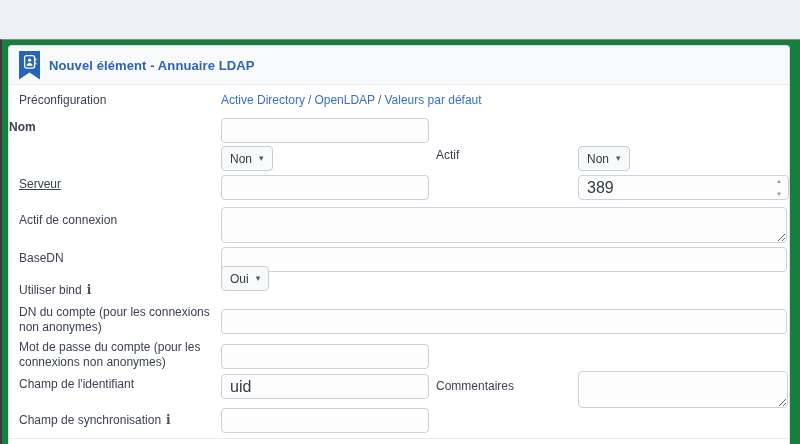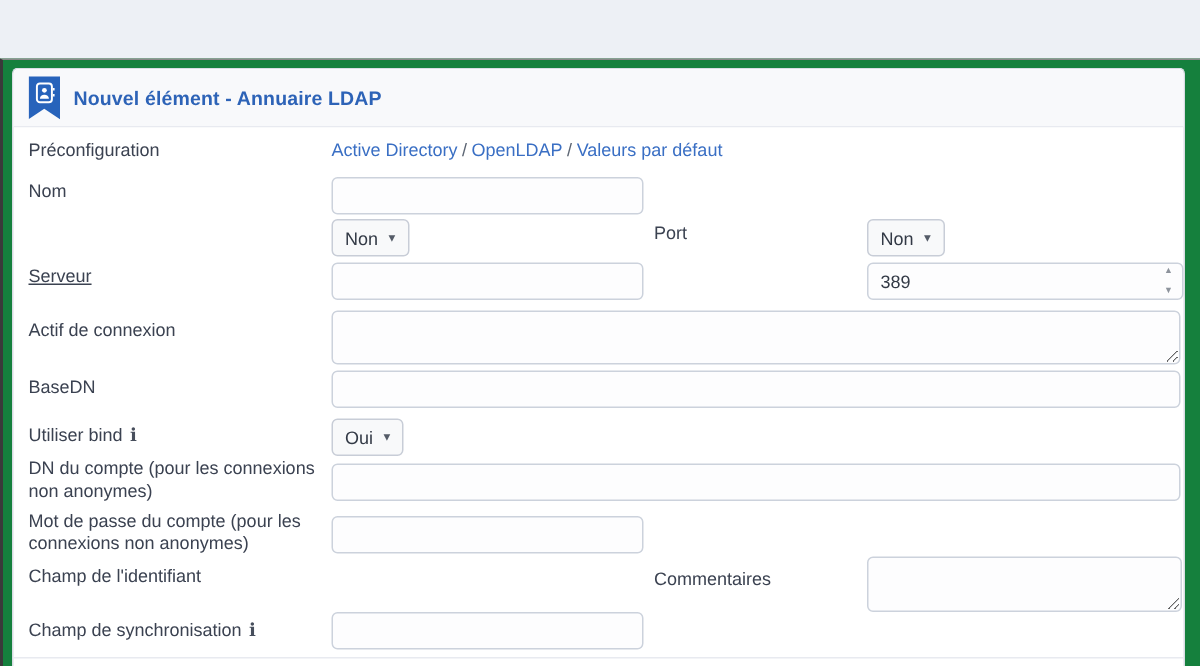--- a/index.html
+++ b/index.html
@@ -73,21 +73,21 @@
     text-decoration: none;
   }
   .links .sep { color: #5b6472; margin: 0 3px; }
   .txt-input {
     position: absolute;
     height: 25px;
     background: #fdfdfe;
     border: 1px solid #ccd2dc;
     border-radius: 4px;
     font-family: "Liberation Sans", sans-serif;
-    font-size: 12px;
+    font-size: 16px;
     color: #333a46;
     padding: 0 8px;
     outline: none;
   }
   .txt-area {
     position: absolute;
     background: #fdfdfe;
     border: 1px solid #ccd2dc;
     border-radius: 4px;
     font-family: "Liberation Sans", sans-serif;
@@ -169,28 +169,28 @@
         </svg>
       </div>
       <div class="panel-title">Nouvel élément - Annuaire LDAP</div>
     </div>
 
     <div class="lbl" style="left:10px; top:47px;">Préconfiguration</div>
     <div class="links" style="left:212px; top:47px;text-align:right;">
       <a href="#">Active Directory</a><span class="sep">/</span><a href="#">OpenLDAP</a><span class="sep">/</span><a href="#">Valeurs par défaut</a>
     </div>
 
-    <div class="lbl" style="left:10px; top:74px;">Nom</div>
+    <div class="lbl" style="left:0; top:74px;font-weight:bold;">Nom</div>
     <input class="txt-input" style="left: 212px; top: 72px; width: 208px;" value="">
 
     <div class="sel" style="left:212px; top:100px;">
       <span>Non</span>
       <span class="caret">▾</span>
     </div>
-    <div class="lbl" style="left:427px; top:102px;">Port</div>
+    <div class="lbl" style="left:427px; top:102px;">Actif</div>
     <div class="sel" style="left:569px; top:100px;">
       <span>Non</span>
       <span class="caret">▾</span>
     </div>
 
     <div class="lbl" style="left:10px; top:131px;text-decoration:underline;">Serveur</div>
     <input class="txt-input" style="left: 212px; top: 129px; width: 208px;" value="">
     <div class="num-wrap" style="left:569px; top:129px; width:211px; height:25px;">
       <input class="txt-input" value="389" style="">
       <div class="spinner">
@@ -201,32 +201,33 @@
 
     <div class="lbl" style="left:10px; top:167px;">Actif de connexion</div>
     <textarea class="txt-area" style="left: 212px; top: 161px; width: 566px; height: 36px;"></textarea>
 
     <div class="lbl" style="left:10px; top:205px;text-align:center;">BaseDN</div>
     <input class="txt-input" style="left: 212px; top: 201px; width: 566px;" value="">
 
     <div class="lbl" style="left:10px; top:237px;">
       <span>Utiliser bind</span><span class="info-i">i</span>
     </div>
-    <div class="sel" style="left:212px; top:233px;justify-content:flex-end;">
+    <div class="sel" style="left:212px; top:220px;justify-content:flex-end;">
       <span>Oui</span>
       <span class="caret">▾</span>
     </div>
 
     <div class="lbl" style="left:10px; top:259px; width:200px;">DN du compte (pour les connexions non anonymes)</div>
     <input class="txt-input" style="left: 212px; top: 263px; width: 566px;" value="">
 
     <div class="lbl" style="left:10px; top:294px; width:200px;">Mot de passe du compte (pour les connexions non anonymes)</div>
     <input class="txt-input" style="left: 212px; top: 298px; width: 208px;" value="">
 
     <div class="lbl" style="left:10px; top:331px;">Champ de l'identifiant</div>
+    <input class="txt-input" style="left: 212px; top: 328px; width: 208px;" value="uid">
     <div class="lbl" style="left:427px; top:333px;">Commentaires</div>
     <textarea class="txt-area" style="left: 569px; top: 325px; width: 210px; height: 37px;"></textarea>
 
     <div class="lbl" style="left:10px; top:367px;">
       <span>Champ de synchronisation</span><span class="info-i">i</span>
     </div>
     <input class="txt-input" style="left: 212px; top: 362px; width: 208px;" value="">
 
     <div class="footer-divider"></div>
     <button class="add-btn">

